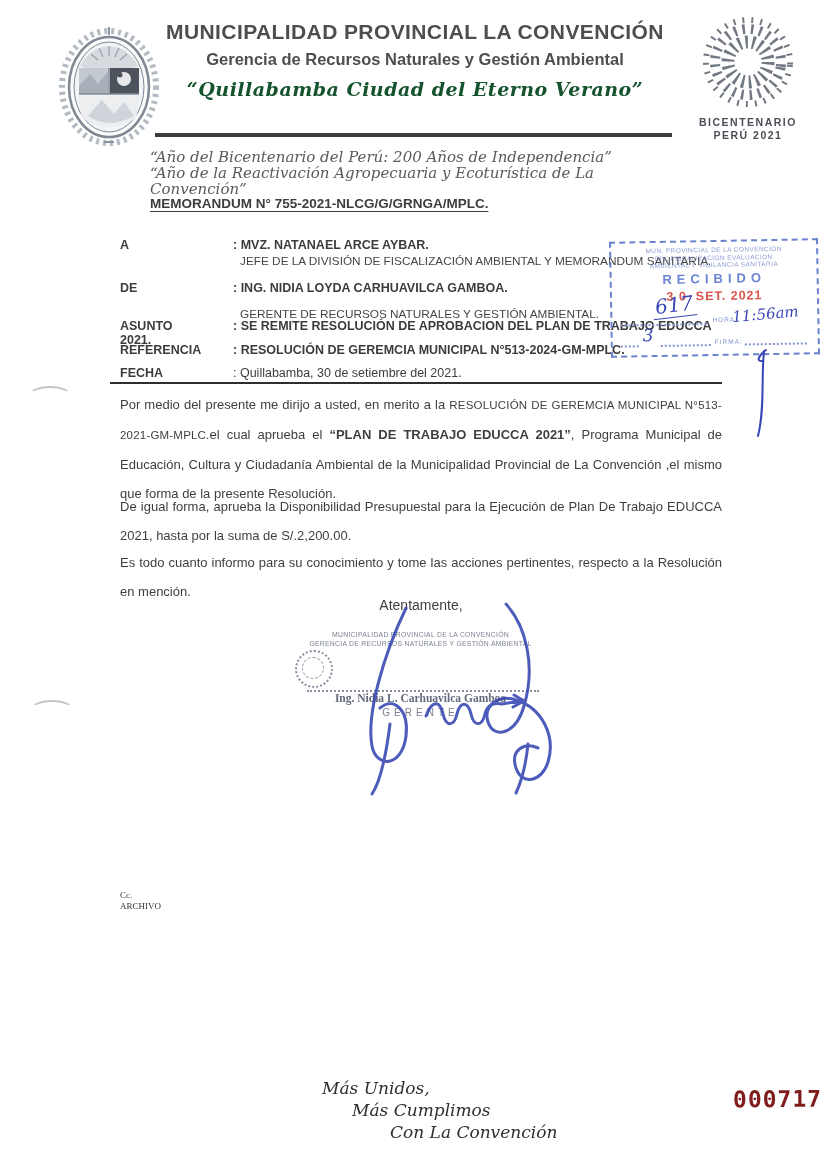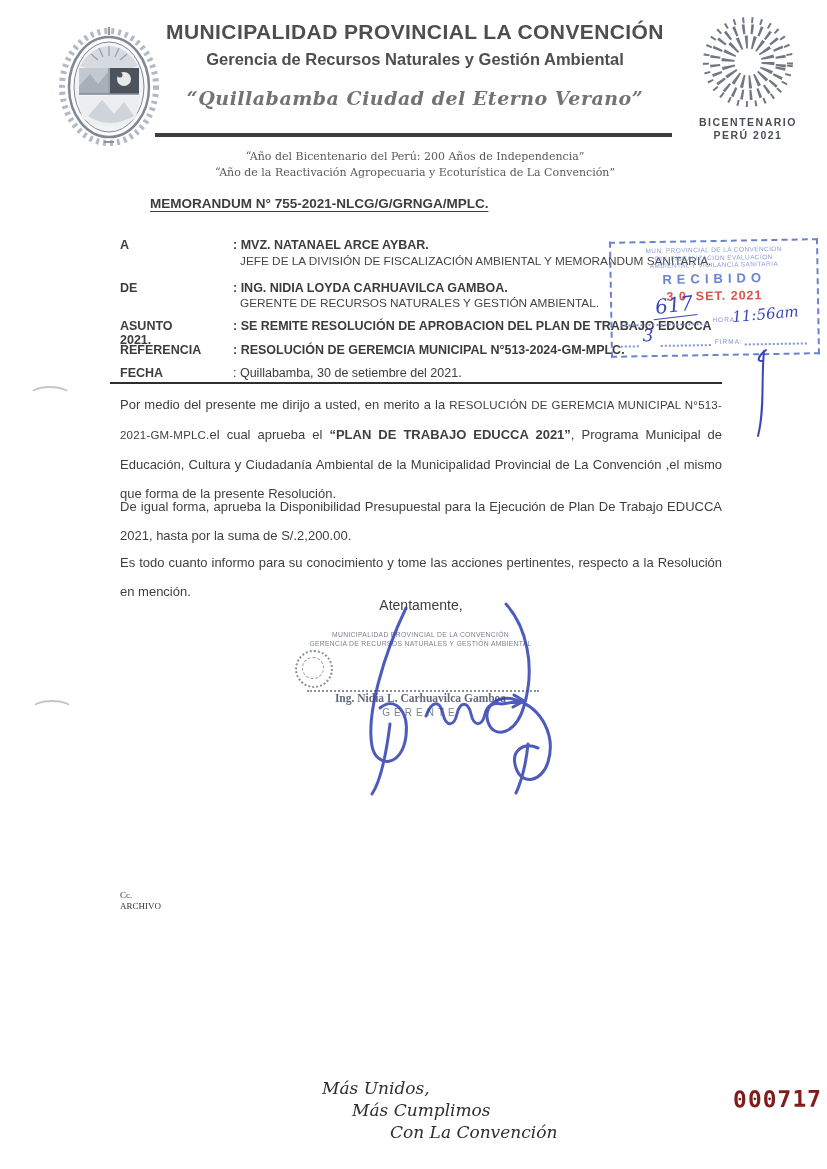--- a/index.html
+++ b/index.html
@@ -6,27 +6,27 @@
   .page{position:relative;width:827px;height:1169px;margin:0 auto;background:#ffffff;
         font-family:"Liberation Sans",sans-serif;overflow:hidden;color:#3f3f3f;}
   .abs{position:absolute;}
 
   
   .coa{left:58px;top:26px;width:102px;height:122px;}
   .header-text{left:150px;top:20px;width:530px;text-align:center;color:#4e4e4e;}
   .h-title{font-size:21px;font-weight:bold;letter-spacing:.4px;}
   .h-sub{font-size:16.5px;font-weight:bold;margin-top:6px;}
   .h-tag{font-family:"DejaVu Serif",serif;font-style:italic;font-weight:bold;
-         font-size:19px;color:#737373;margin-top:18px;letter-spacing:.5px;}
+         font-size:19px;color:#14532d;margin-top:9px;letter-spacing:.5px;}
   .h-rule{left:155px;top:133px;width:517px;height:4px;background:#3e3e3e;}
   .bic{left:678px;top:12px;width:140px;height:135px;text-align:center;color:#4a4f57;}
   .bic-txt{font-size:10.5px;font-weight:bold;letter-spacing:1.5px;line-height:13px;margin-top:-4px;}
 
-  .year-lines{left:150px;top:149px;width:530px;text-align:center;
-              font-family:"DejaVu Serif",serif;font-size:11px;
+  .year-lines{left:150px;top:149px;width:530px;
+              font-family:"DejaVu Serif",serif;font-style:italic;font-size:15px;
               color:#5a5a5a;line-height:16px;}
   .memo-title{left:150px;top:196px;width:530px;text-align:left;font-size:13.5px;
               font-weight:bold;color:#3d3d3d;text-decoration:underline;text-underline-offset:3px;}
 
   
   .meta-row{position:absolute;left:120px;width:620px;font-size:12.5px;font-weight:bold;color:#3c3c3c;}
   .meta-label{display:inline-block;width:113px;}
   .meta-sub{position:absolute;left:240px;width:500px;font-size:11.8px;font-weight:normal;color:#454545;}
   .regular{font-weight:normal;}
   .meta-rule{left:110px;top:382px;width:612px;height:2px;background:#2e2e2e;}
@@ -136,21 +136,21 @@
   <div class="abs memo-title">MEMORANDUM N° 755-2021-NLCG/G/GRNGA/MPLC.</div>
 
   <div class="meta-row" style="top:238px">
     <span class="meta-label">A</span><span>: MVZ. NATANAEL ARCE AYBAR.</span>
   </div>
   <div class="meta-sub" style="top:254px">JEFE DE LA DIVISIÓN DE FISCALIZACIÓN AMBIENTAL Y MEMORANDUM SANITARIA.</div>
 
   <div class="meta-row" style="top:281px">
     <span class="meta-label">DE</span><span>: ING. NIDIA LOYDA CARHUAVILCA GAMBOA.</span>
   </div>
-  <div class="meta-sub" style="top:296px">GERENTE DE RECURSOS NATURALES Y GESTIÓN AMBIENTAL.</div>
+  <div class="meta-sub" style="top:307px">GERENTE DE RECURSOS NATURALES Y GESTIÓN AMBIENTAL.</div>
 
   <div class="meta-row" style="top:319px">
     <span class="meta-label">ASUNTO</span><span>: SE REMITE RESOLUCIÓN DE APROBACION DEL PLAN DE TRABAJO EDUCCA 2021.</span>
   </div>
   <div class="meta-row" style="top:343px">
     <span class="meta-label">REFERENCIA</span><span>: RESOLUCIÓN DE GEREMCIA MUNICIPAL N°513-2024-GM-MPLC.</span>
   </div>
   <div class="meta-row" style="top:366px">
     <span class="meta-label">FECHA</span><span class="regular">: Quillabamba, 30 de setiembre del 2021.</span>
   </div>

